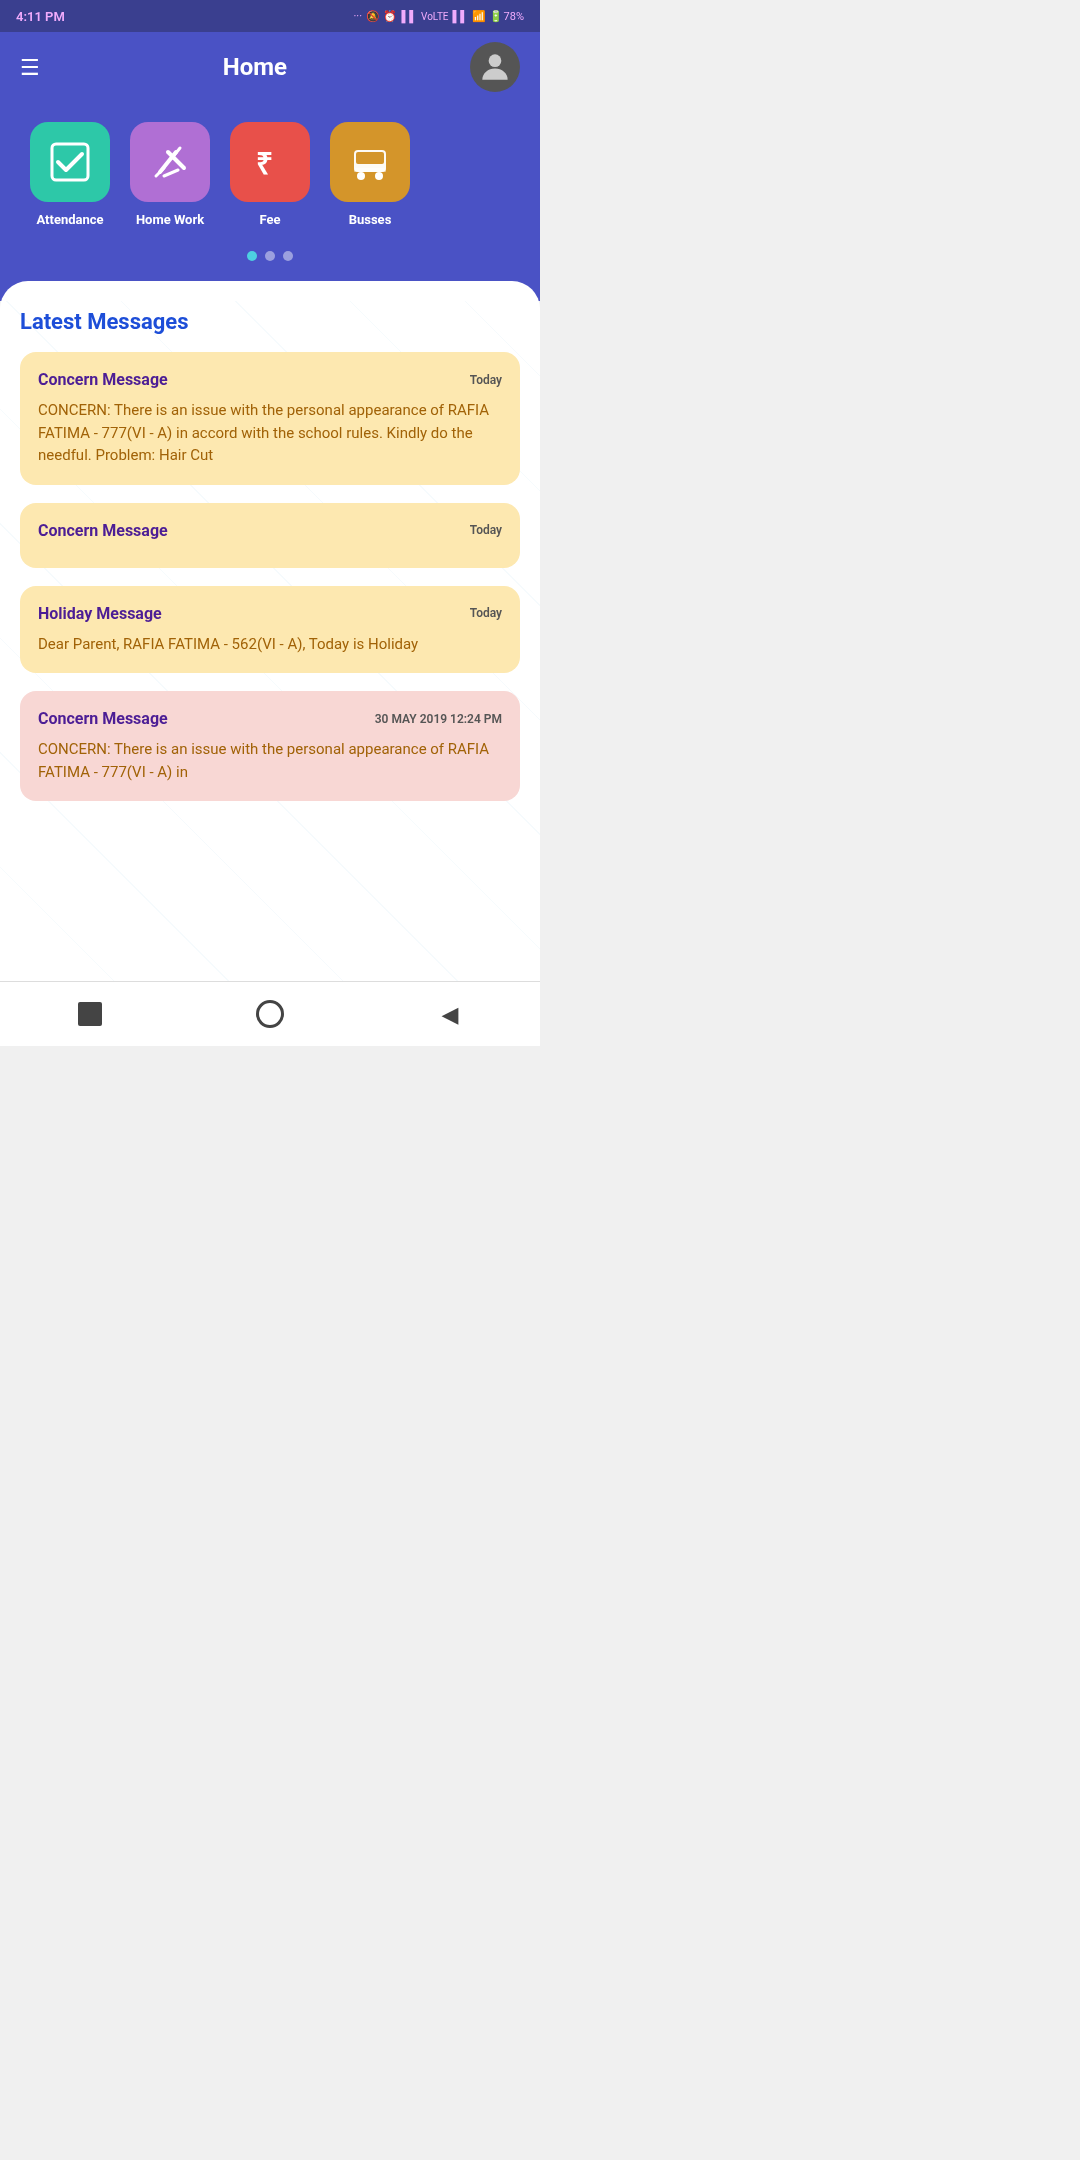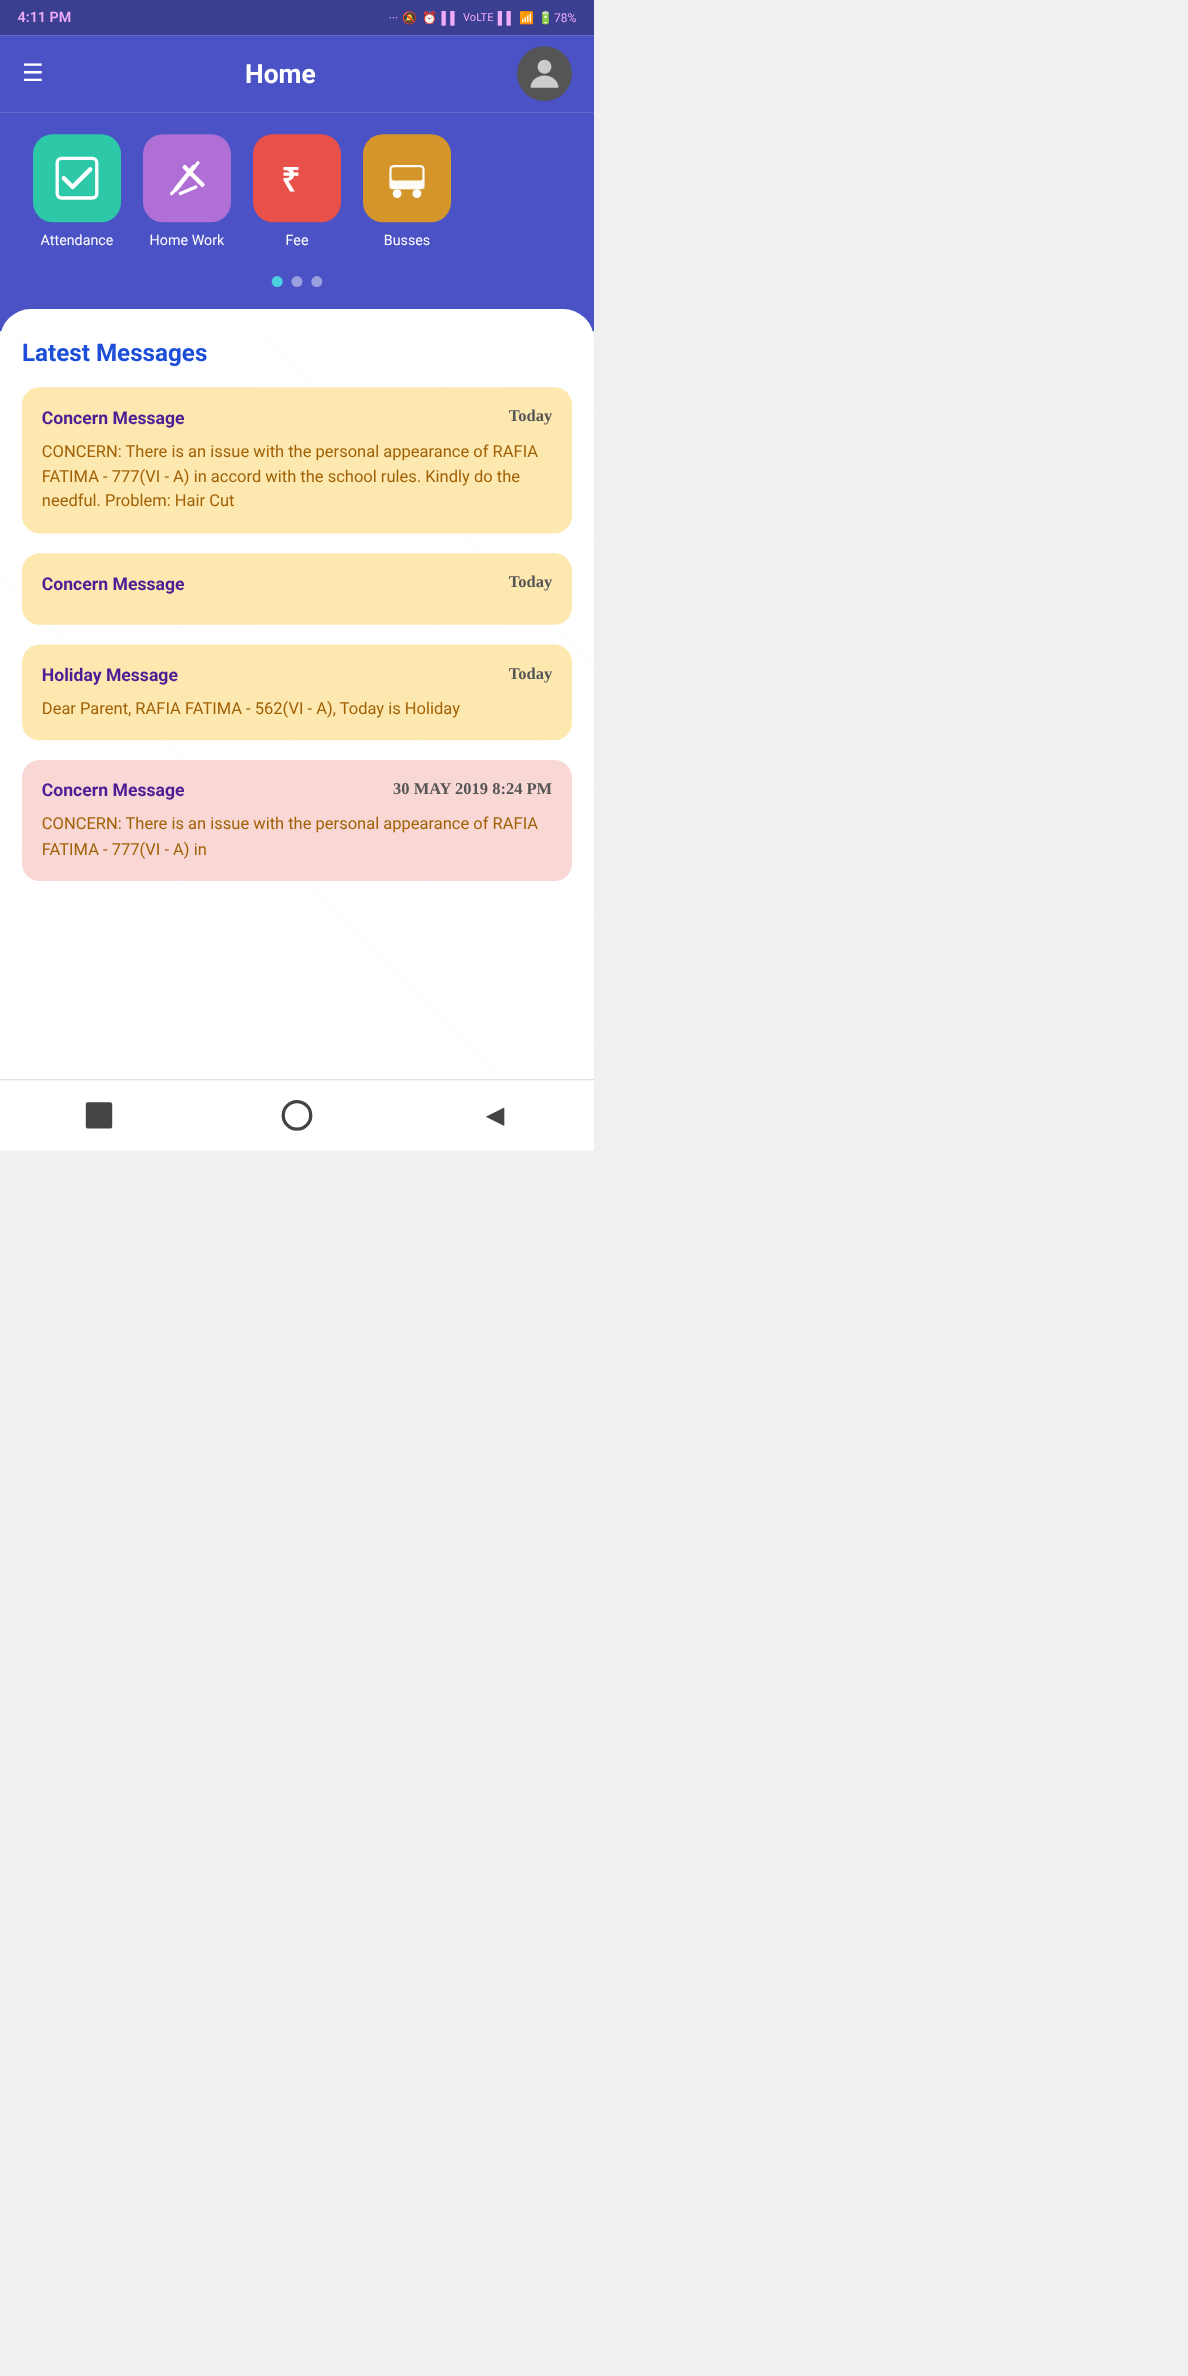--- a/index.html
+++ b/index.html
@@ -80,21 +80,21 @@
       display: flex;
       align-items: center;
       justify-content: center;
       font-size: 36px;
       color: white;
     }
 
     .app-icon-label {
       color: white;
       font-size: 13px;
-      font-weight: 400;
+      font-weight: 700;
       text-align: right;
     }
 
     .icon-attendance { background: #2dc8a8; }
     .icon-homework { background: #b06fd4; }
     .icon-fee { background: #e8504a; }
     .icon-busses { background: #d4952a; }
 
     
     .dots {
@@ -169,24 +169,23 @@
       margin-bottom: 10px;
     }
 
     .message-card-title {
       font-size: 16px;
       font-weight: 700;
       color: #4c1d95;
     }
 
     .message-card-date {
-      font-size: 15px;
+      font-size: 12px;
       font-weight: 600;
       color: #555;
-      font-family: Liberation Serif, serif;
     }
 
     .message-card-body {
       font-size: 15px;
       color: #a16207;
       line-height: 1.5;
     }
 
     
     .bottom-nav {
@@ -343,21 +342,21 @@
     <div class="message-card-header">
       <span class="message-card-title">Holiday Message</span>
       <span class="message-card-date">Today</span>
     </div>
     <p class="message-card-body">Dear Parent, RAFIA FATIMA - 562(VI - A), Today is Holiday</p>
   </div>
 
   <div class="message-card pink" style="overflow:hidden; max-height:120px;">
     <div class="message-card-header">
       <span class="message-card-title">Concern Message</span>
-      <span class="message-card-date">30 MAY 2019 8:24 PM</span>
+      <span class="message-card-date">30 MAY 2019 12:24 PM</span>
     </div>
     <p class="message-card-body">CONCERN: There is an issue with the personal appearance of RAFIA FATIMA - 777(VI - A) in</p>
   </div>
 
 </div>
 
 <div class="bottom-nav">
   <div class="nav-btn">
     <div class="square-icon"></div>
   </div>

